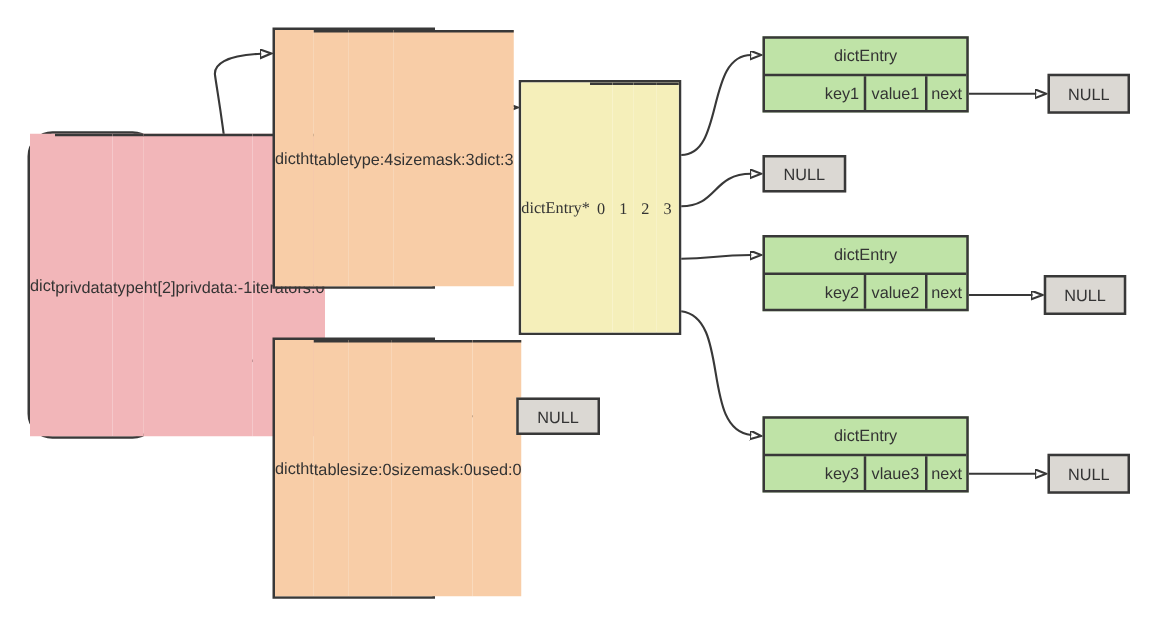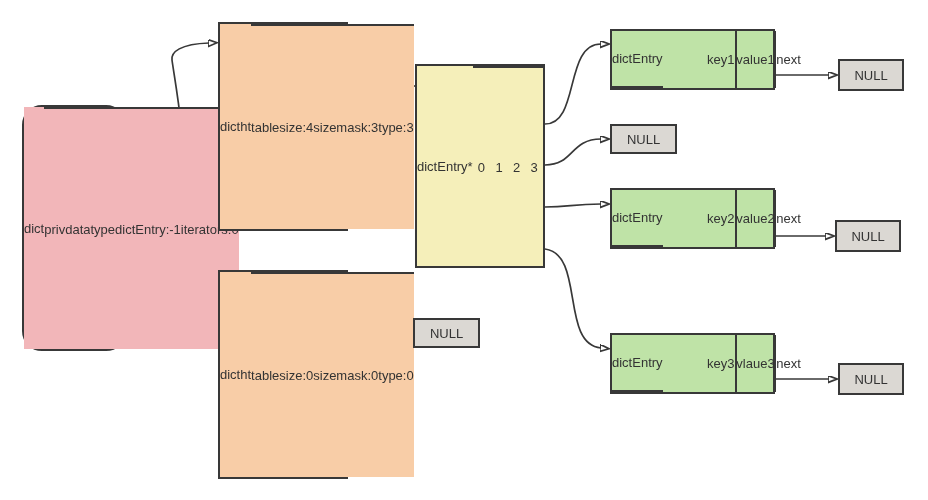--- a/index.html
+++ b/index.html
@@ -26,24 +26,24 @@
   }
   .stack .cell{
     flex:1;
     display:flex; align-items:center; justify-content:center;
     border-top:2px solid var(--border);
     white-space:nowrap;
   }
   .stack .cell:first-child{border-top:none;}
   .pink .cell{background:var(--pink);}
   .orange .cell{background:var(--orange);}
-  .yellow .cell{background:var(--yellow);}
+  .yellow .cell{background:var(--yellow);font-family:Liberation Serif, serif;}
   .entry{
     position:absolute;
-    display:flex; flex-direction:row;
+    display:flex; flex-direction:column;
     border:2px solid var(--border);
     background:var(--green);
   }
   .entry .title{
     flex:1;
     display:flex; align-items:center; justify-content:center;
     border-bottom:2px solid var(--border);
   }
   .entry .cells{flex:1; display:flex;padding-left:44px;}
   .entry .cells .ecell{
@@ -87,38 +87,39 @@
     <path d="M545,249 C585,254 560,344 601,348" marker-end="url(#arw)"></path>
     <path d="M775,75 L829,75" marker-end="url(#arw)"></path>
     <path d="M775,236 L826,236" marker-end="url(#arw)"></path>
     <path d="M775,379 L829,379" marker-end="url(#arw)"></path>
   </svg>
 
   <div class="stack pink" style="left:22px; top:105px; width:104px; height:246px;border-radius:20px;">
     <div class="cell">dict</div>
     <div class="cell">privdata</div>
     <div class="cell">type</div>
-    <div class="cell">dictEntry:-1</div>
+    <div class="cell">ht[2]</div>
+    <div class="cell">privdata:-1</div>
     <div class="cell">iterators:0</div>
   </div>
 
   <div class="stack orange" style="left:218px; top:22px; width:130px; height:209px;">
     <div class="cell">dictht</div>
     <div class="cell">table</div>
-    <div class="cell">size:4</div>
+    <div class="cell">type:4</div>
     <div class="cell">sizemask:3</div>
-    <div class="cell">type:3</div>
+    <div class="cell">dict:3</div>
   </div>
 
   <div class="stack orange" style="left:218px; top:270px; width:130px; height:209px;">
     <div class="cell">dictht</div>
     <div class="cell">table</div>
     <div class="cell">size:0</div>
     <div class="cell">sizemask:0</div>
-    <div class="cell">type:0</div>
+    <div class="cell">used:0</div>
   </div>
 
   <div class="stack yellow" style="left:415px; top:64px; width:130px; height:204px;">
     <div class="cell">dictEntry*</div>
     <div class="cell">0</div>
     <div class="cell">1</div>
     <div class="cell">2</div>
     <div class="cell">3</div>
   </div>
 

